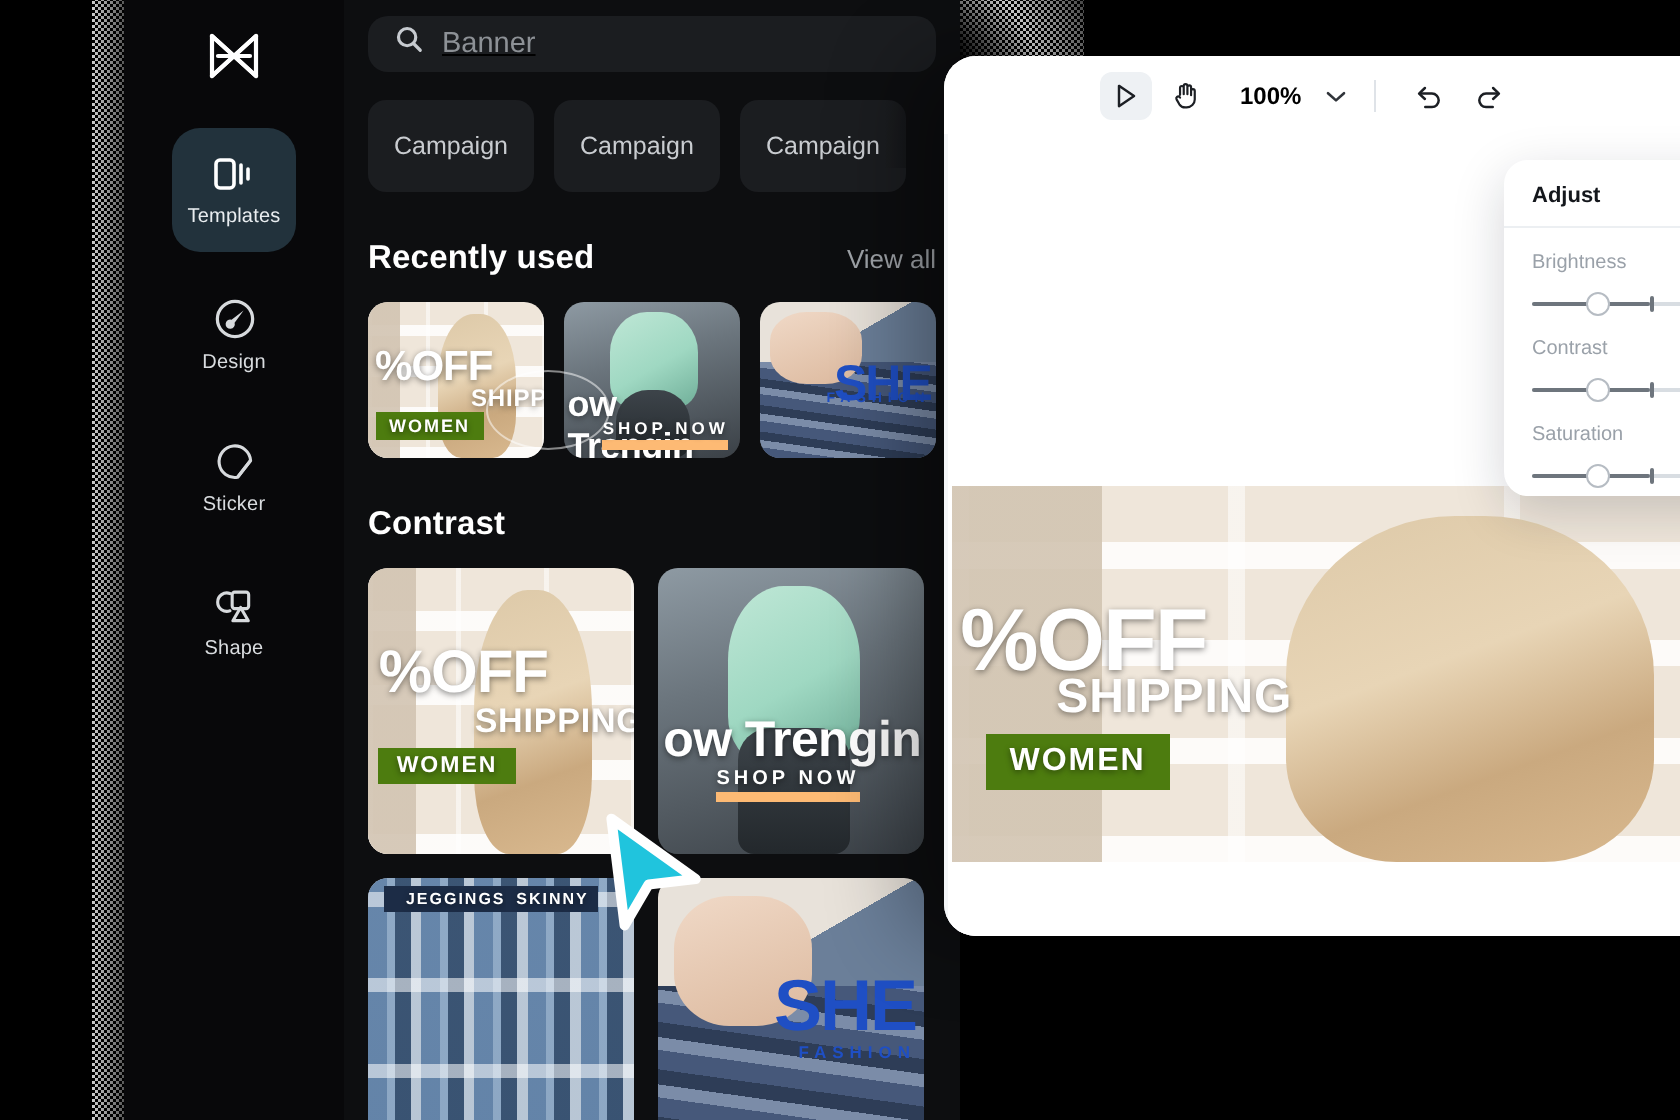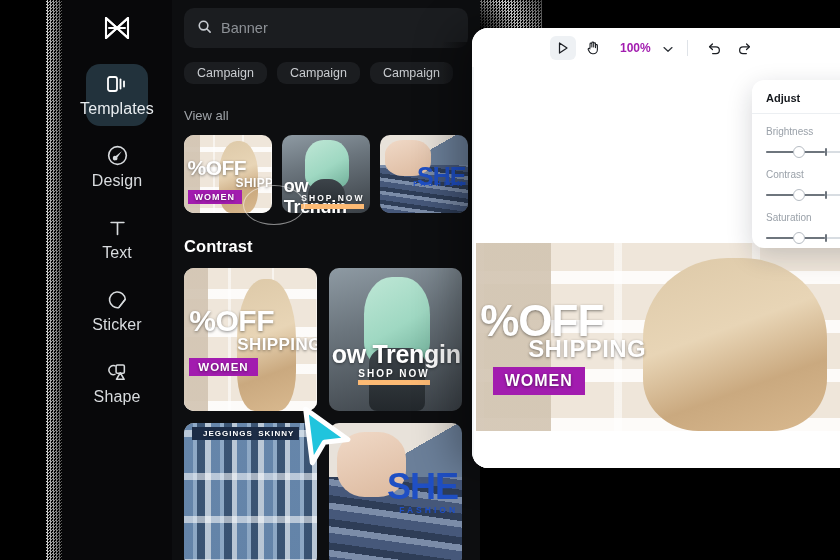--- a/index.html
+++ b/index.html
@@ -49,39 +49,39 @@
     padding-top: 22px;
     z-index: 3;
   }
   .logo { width: 44px; height: 44px; display:flex; align-items:center; justify-content:center; margin-bottom: 14px; }
   .rail-item {
     width: 62px; height: 62px; border-radius: 14px;
     display: flex; flex-direction: column; align-items: center; justify-content: center;
     gap: 5px; margin-bottom: 10px; color: #d7dadd;
   }
   .rail-item.active { background: #22323c; }
-  .rail-item .lbl { font-size: 16px; letter-spacing: .1px; color:#d9dcdf; }
+  .rail-item .lbl { font-size: 10px; letter-spacing: .1px; color:#d9dcdf; }
   .rail-item.active .lbl { color:#e9edf0; }
   .rail-item svg { display:block; }
 
   
   .panel {
     position: absolute; left: 172px; top: -16px; width: 308px; height: 600px;
     background: #0d0e10; z-index: 2; padding: 24px 0 0 0;
     overflow: hidden;
   }
   .search {
-    margin: 0 12px; height: 40px; background: #1b1d20; border-radius: 10px;
-    display: flex; align-items: center; gap: 9px; padding: 0 13px;
+    margin: 0 12px; height: 28px; background: #1b1d20; border-radius: 10px;
+    display: flex; align-items: center; gap: 9px; padding: 0 13px; text-decoration: underline;
   }
   .search .ph { color: #8d9196; font-size: 14.5px; }
   .chips { display: flex; gap: 10px; margin: 14px 12px 0 12px; }
   .chip {
     background: #1b1d20; color: #c9ccd0; font-size: 12.5px;
-    border-radius: 9px; padding: 4px 13px; white-space: nowrap; flex: 0 0 auto;
+    border-radius: 9px; padding: 16px 13px; white-space: nowrap; flex: 0 0 auto;
   }
   .chips-fade { position:absolute; right:0; top:58px; width:38px; height:42px;
     background: linear-gradient(to right, rgba(13,14,16,0), #0d0e10 78%); }
 
   .sec-head {
     display: flex; align-items: baseline; justify-content: space-between;
     margin: 24px 12px 12px 12px;
   }
   .sec-title { color: #fff; font-size: 16.5px; font-weight: 700; letter-spacing:.1px; }
   .sec-link { color: #9fa3a8; font-size: 13px; }
@@ -144,21 +144,21 @@
   }
   .art.denimstack::after{
     content:""; position:absolute; left:6%; top:6%; width:52%; height:46%;
     border-radius:40%; background: linear-gradient(160deg,#f0d9c7,#dcb99e);
   }
 
   
   .ov { position: absolute; color:#fff; font-weight: 800; text-shadow: 0 1px 3px rgba(0,0,0,.45); }
   .ov-off  { left: 4%;  top: 27%; font-size: 21px; letter-spacing:-.5px; }
   .ov-ship { left: 4%;  top: 52%; font-size: 12px; letter-spacing: .4px; margin-left: 48px; }
-  .ov-women{ left: 4%;  top: 70%; font-size: 9px; background:#a21caf; padding:2px 7px; letter-spacing:1px; }
+  .ov-women{ left: 4%;  top: 70%; font-size: 9px; background:#4d7c0f; padding:2px 7px; letter-spacing:1px; }
   .ov-trend{ left: 2%;  top: 52%; font-size: 18px; letter-spacing:-.3px; }
   .ov-shop { left: 22%; top: 74%; font-size: 8.5px; letter-spacing: 2px; font-weight:700; border-bottom:5px solid #fdba74; padding-bottom:1px; }
   .ov-she  { right: 3%; top: 34%; font-size: 25px; color:#1f4fc4; text-shadow:none; letter-spacing:-1px; }
   .ov-she-sub { right: 3%; top: 58%; font-size: 7px; color:#1f4fc4; letter-spacing: 3px; text-shadow:none; }
   .ov-jegg { left: 6%; top: 3%; font-size: 8px; background:#1c2c46; padding:2px 11px; letter-spacing:1px; }
   .ov-skin { left: 52%; top: 3%; font-size: 8px; background:#1c2c46; padding:2px 5px; letter-spacing:1px; }
 
   
   .grid2 .ov-off  { font-size: 30px; top: 25%; }
   .grid2 .ov-ship { font-size: 17px; top: 47%; }
@@ -181,21 +181,21 @@
     background: #ffffff; border-radius: 16px 0 0 16px; z-index: 5;
     box-shadow: -18px 0 42px rgba(0,0,0,.33);
     overflow: hidden;
   }
   .wtoolbar {
     height: 39px; display:flex; align-items:center; gap: 4px; padding-left: 78px;
     background:#fff; color:#1c1f24;
   }
   .tbtn { width: 26px; height: 24px; border-radius:6px; display:flex; align-items:center; justify-content:center; }
   .tbtn.sel { background:#eef1f4; }
-  .zoomval { font-size: 12px; font-weight: 700; margin-left: 10px; color:#a21caf; }
+  .zoomval { font-size: 12px; font-weight: 700; margin-left: 10px; color:#000000; }
   .caret { margin-left: 8px; }
   .tsep { width:1px; height:16px; background:#dfe3e8; margin:0 10px; }
 
   .canvas-area { position:absolute; left:0; top:39px; right:0; bottom:0; background:#f4f6f8; }
   .canvas-doc { position:absolute; left:2px; top:0; width:418px; height:401px; background:#fff; }
   .canvas-img { position:absolute; left:2px; top:176px; width:418px; height:47%; }
   .canvas-img .ov-off  { left: 1%; top: 28%; font-size: 44px; letter-spacing:-1px; }
   .canvas-img .ov-ship { left: 1%; top: 49%; font-size: 24px; }
   .canvas-img .ov-women{ left: 4%; top: 66%; font-size: 16px; padding: 5px 12px; }
 
@@ -253,28 +253,20 @@
         <svg width="23" height="23" viewBox="0 0 24 24" fill="none" stroke="#d7dadd" stroke-width="1.7" stroke-linecap="round" stroke-linejoin="round">
           <circle cx="12" cy="12" r="9.2"></circle>
           <path d="M16.5 7.5 L10.2 12.4 a2.4 2.4 0 1 0 1.6 1.6 z" fill="#d7dadd" stroke="none"></path>
         </svg>
       </span>
       <span class="lbl">Design</span>
     </div>
 
 
 
-    <div class="rail-item">
-      <span>
-        <svg width="23" height="22" viewBox="0 0 24 24" fill="none" stroke="#d7dadd" stroke-width="1.8" stroke-linecap="round">
-          <path d="M5 6 H19 M12 6 V19"></path>
-        </svg>
-      </span>
-      <span class="lbl">Text</span>
-    </div>
 
     <div class="rail-item">
       <span>
         <svg width="23" height="22" viewBox="0 0 24 24" fill="none" stroke="#d7dadd" stroke-width="1.7" stroke-linejoin="round">
           <path d="M20.5 11.2 A8.6 8.6 0 1 0 13.4 20.3 Z"></path>
           <path d="M13.4 20.3 L20.5 11.2"></path>
         </svg>
       </span>
       <span class="lbl">Sticker</span>
     </div>
@@ -304,20 +296,21 @@
     </div>
 
     <div class="chips">
       <div class="chip">Campaign</div>
       <div class="chip">Campaign</div>
       <div class="chip">Campaign</div>
     </div>
     <div class="chips-fade"></div>
 
     <div class="sec-head">
+      <div class="sec-title">Recently used</div>
       <div class="sec-link">View all</div>
     </div>
 
     <div class="row3">
       <div class="thumb">
         <div class="art store"></div>
         <div class="ov ov-off">%OFF</div>
         <div class="ov ov-ship">SHIPPING</div>
         <div class="ov ov-women">WOMEN</div>
       </div>

